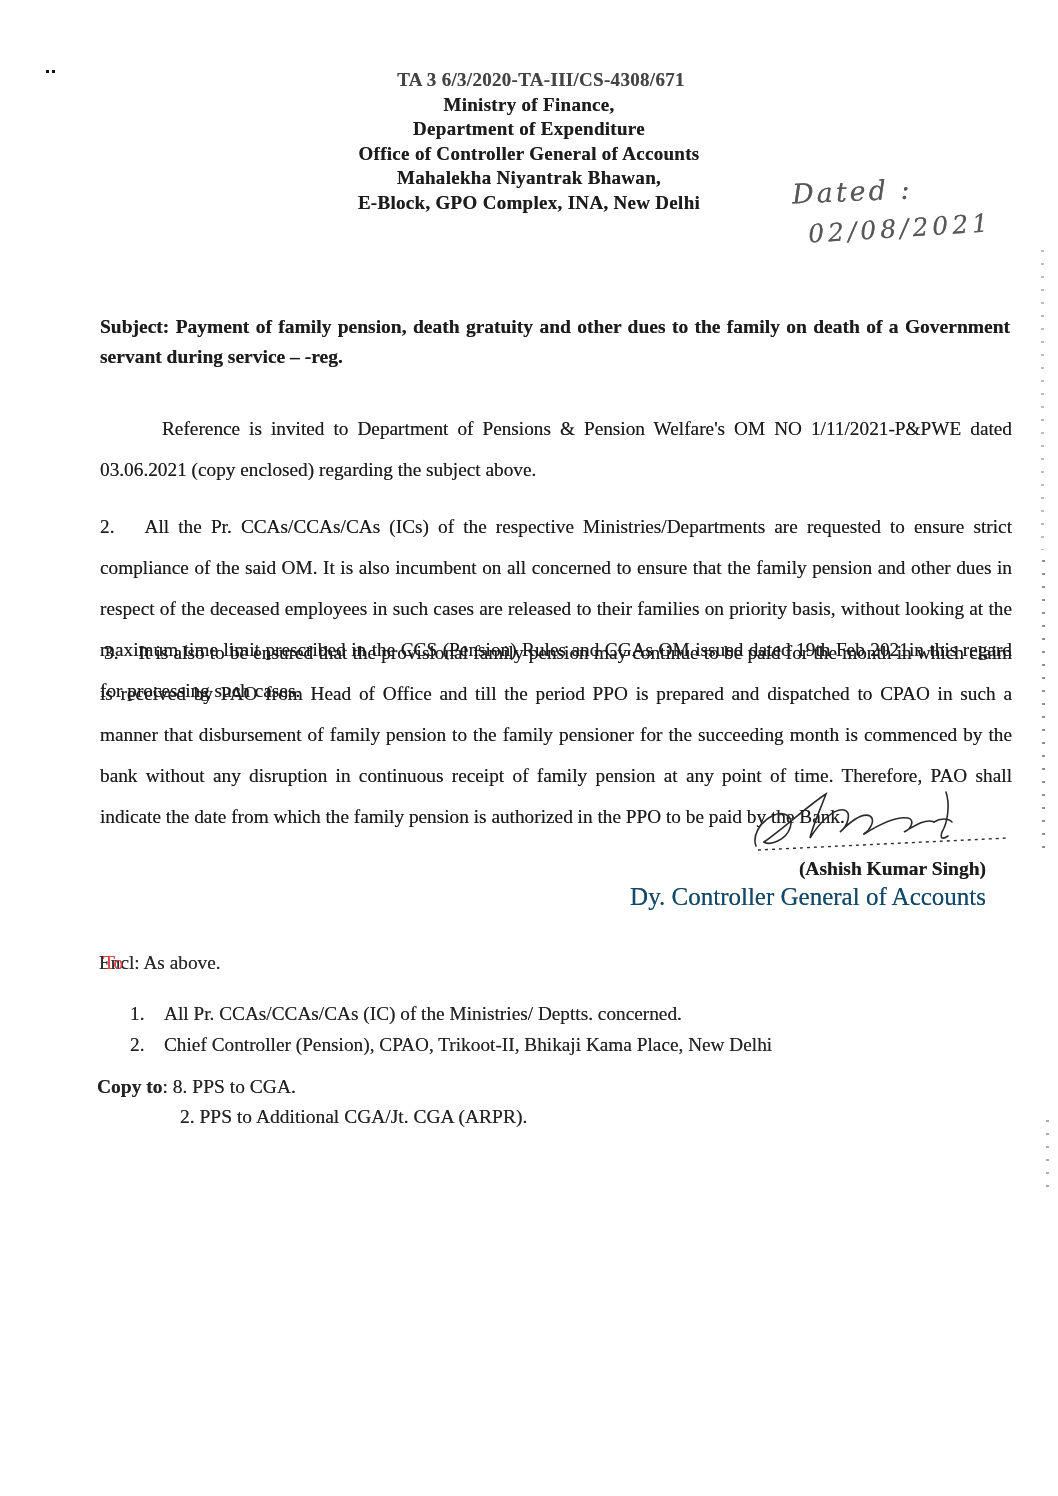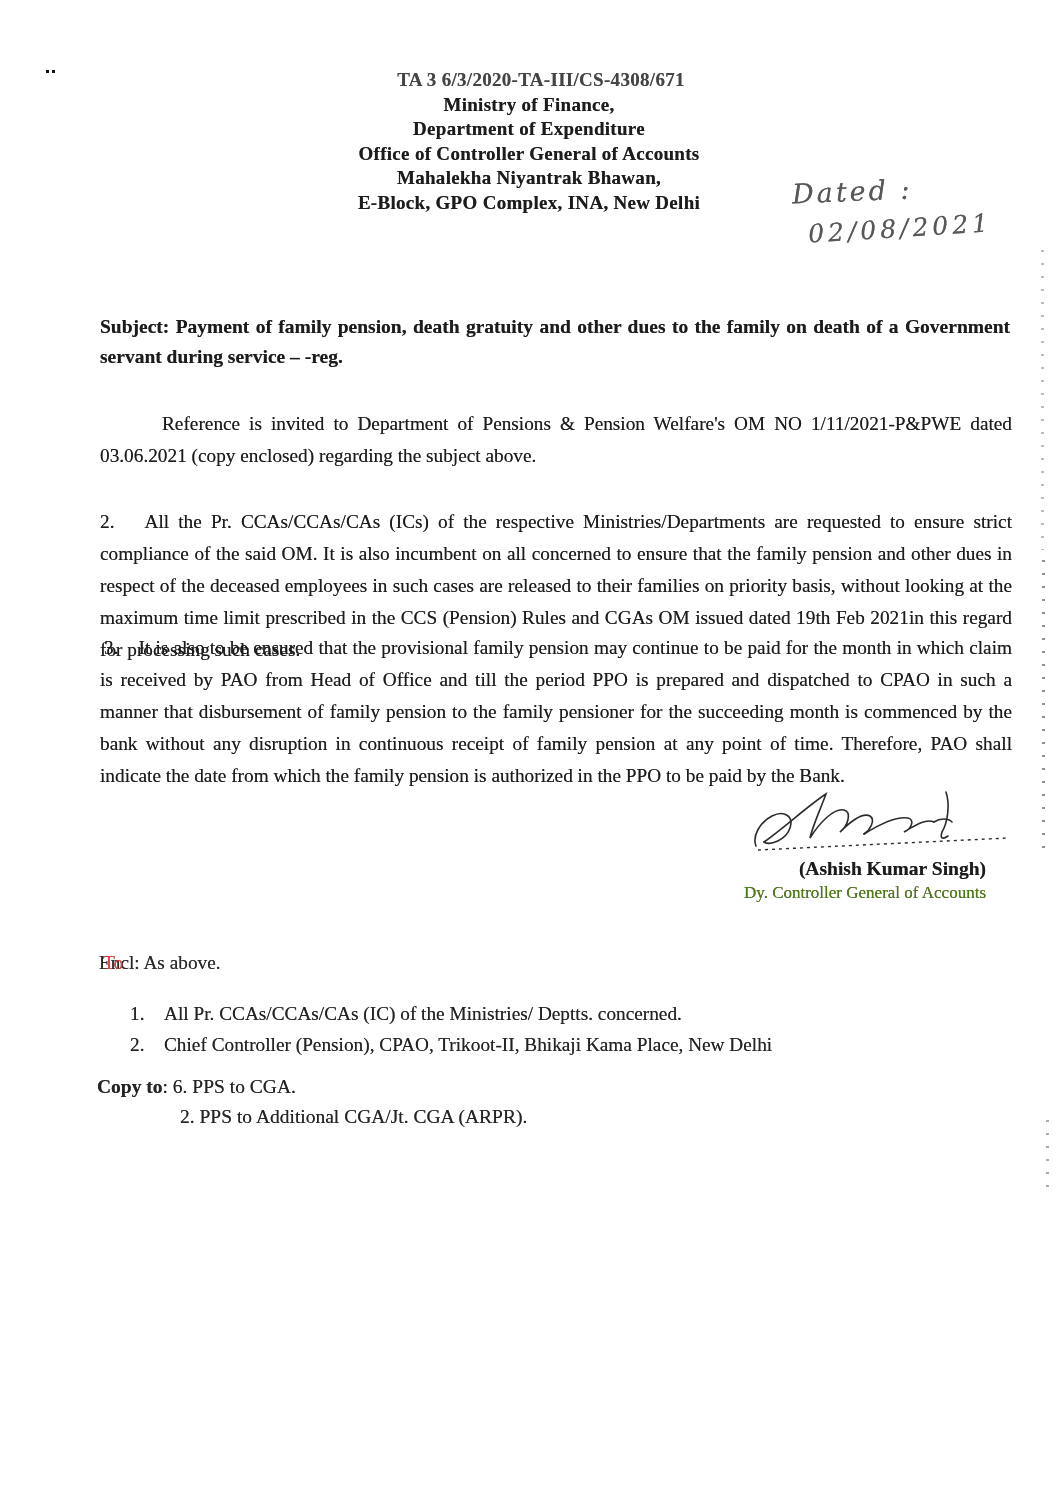--- a/index.html
+++ b/index.html
@@ -22,30 +22,30 @@
     font-family:"DejaVu Serif",serif;
     font-style:italic;
     color:#3c3c3c;
     opacity:.85;
     letter-spacing:3px;
   }
   .hand-dated{top:176px;left:792px;font-size:27px;transform:rotate(-2.5deg);}
   .hand-datevalue{top:214px;left:808px;font-size:25px;transform:rotate(-3.5deg);letter-spacing:4px;}
   .memo-title{top:266px;font-size:19.5px;letter-spacing:.4px;}
   .subject{top:312px;left:100px;width:910px;font-size:19.5px;line-height:29.5px;text-align:justify;}
-  .para{left:100px;width:912px;font-size:19.3px;line-height:32px;text-align:justify;}
+  .para{left:100px;width:912px;font-size:19.3px;line-height:41px;text-align:justify;}
   .p1{top:408px;text-indent:62px;}
   .p2{top:506px;}
   .p3{top:632px;}
   .para-num{margin-right:30px;}
   .p3 .para-num{margin-left:4px;margin-right:20px;}
   .sig-block{top:788px;left:620px;width:392px;height:125px;}
   .sig-svg{position:absolute;top:0;left:130px;}
   .sig-name{position:absolute;top:70px;right:26px;font-size:19.5px;font-weight:bold;white-space:nowrap;}
-  .sig-desig{position:absolute;top:95px;right:26px;font-size:17px;white-space:nowrap;color:#4d7c0f;}
+  .sig-desig{position:absolute;top:95px;right:26px;font-size:25px;white-space:nowrap;color:#0c4a6e;}
   .encl{top:952px;left:99px;font-size:19.3px;color:#2a2a2a;}
   .to-label{top:952px;left:103px;font-size:19.5px;color:#ef4444;}
   .to-list{top:998px;left:130px;width:860px;font-size:19.3px;line-height:31px;color:#242424;}
   .to-row{display:flex;}
   .to-num{width:34px;flex:0 0 34px;}
   .copy-to{top:1072px;left:97px;font-size:19.5px;line-height:30px;color:#242424;}
   .copy-line2{margin-left:83px;}
   
   .speck-topleft{top:70px;left:46px;width:10px;height:3px;
     background:linear-gradient(90deg,#111 0 3px,transparent 3px 6px,#111 6px 9px,transparent 9px);}
@@ -105,21 +105,21 @@
       <span class="to-num">1.</span>
       <span>All Pr. CCAs/CCAs/CAs (IC) of the Ministries/ Deptts. concerned.</span>
     </div>
     <div class="to-row">
       <span class="to-num">2.</span>
       <span>Chief Controller (Pension), CPAO, Trikoot-II, Bhikaji Kama Place, New Delhi</span>
     </div>
   </div>
 
   <div class="abs copy-to">
-    <div><span class="bold">Copy to</span><span>: 6. PPS to CGA.</span></div>
+    <div><span class="bold">Copy to</span><span>: 8. PPS to CGA.</span></div>
     <div class="copy-line2">2. PPS to Additional CGA/Jt. CGA (ARPR).</div>
   </div>
 
   <div class="abs speck-topleft"></div>
   <div class="abs speck-col a"></div>
   <div class="abs speck-col b"></div>
   <div class="abs speck-col c"></div>
 
 </div>
 

